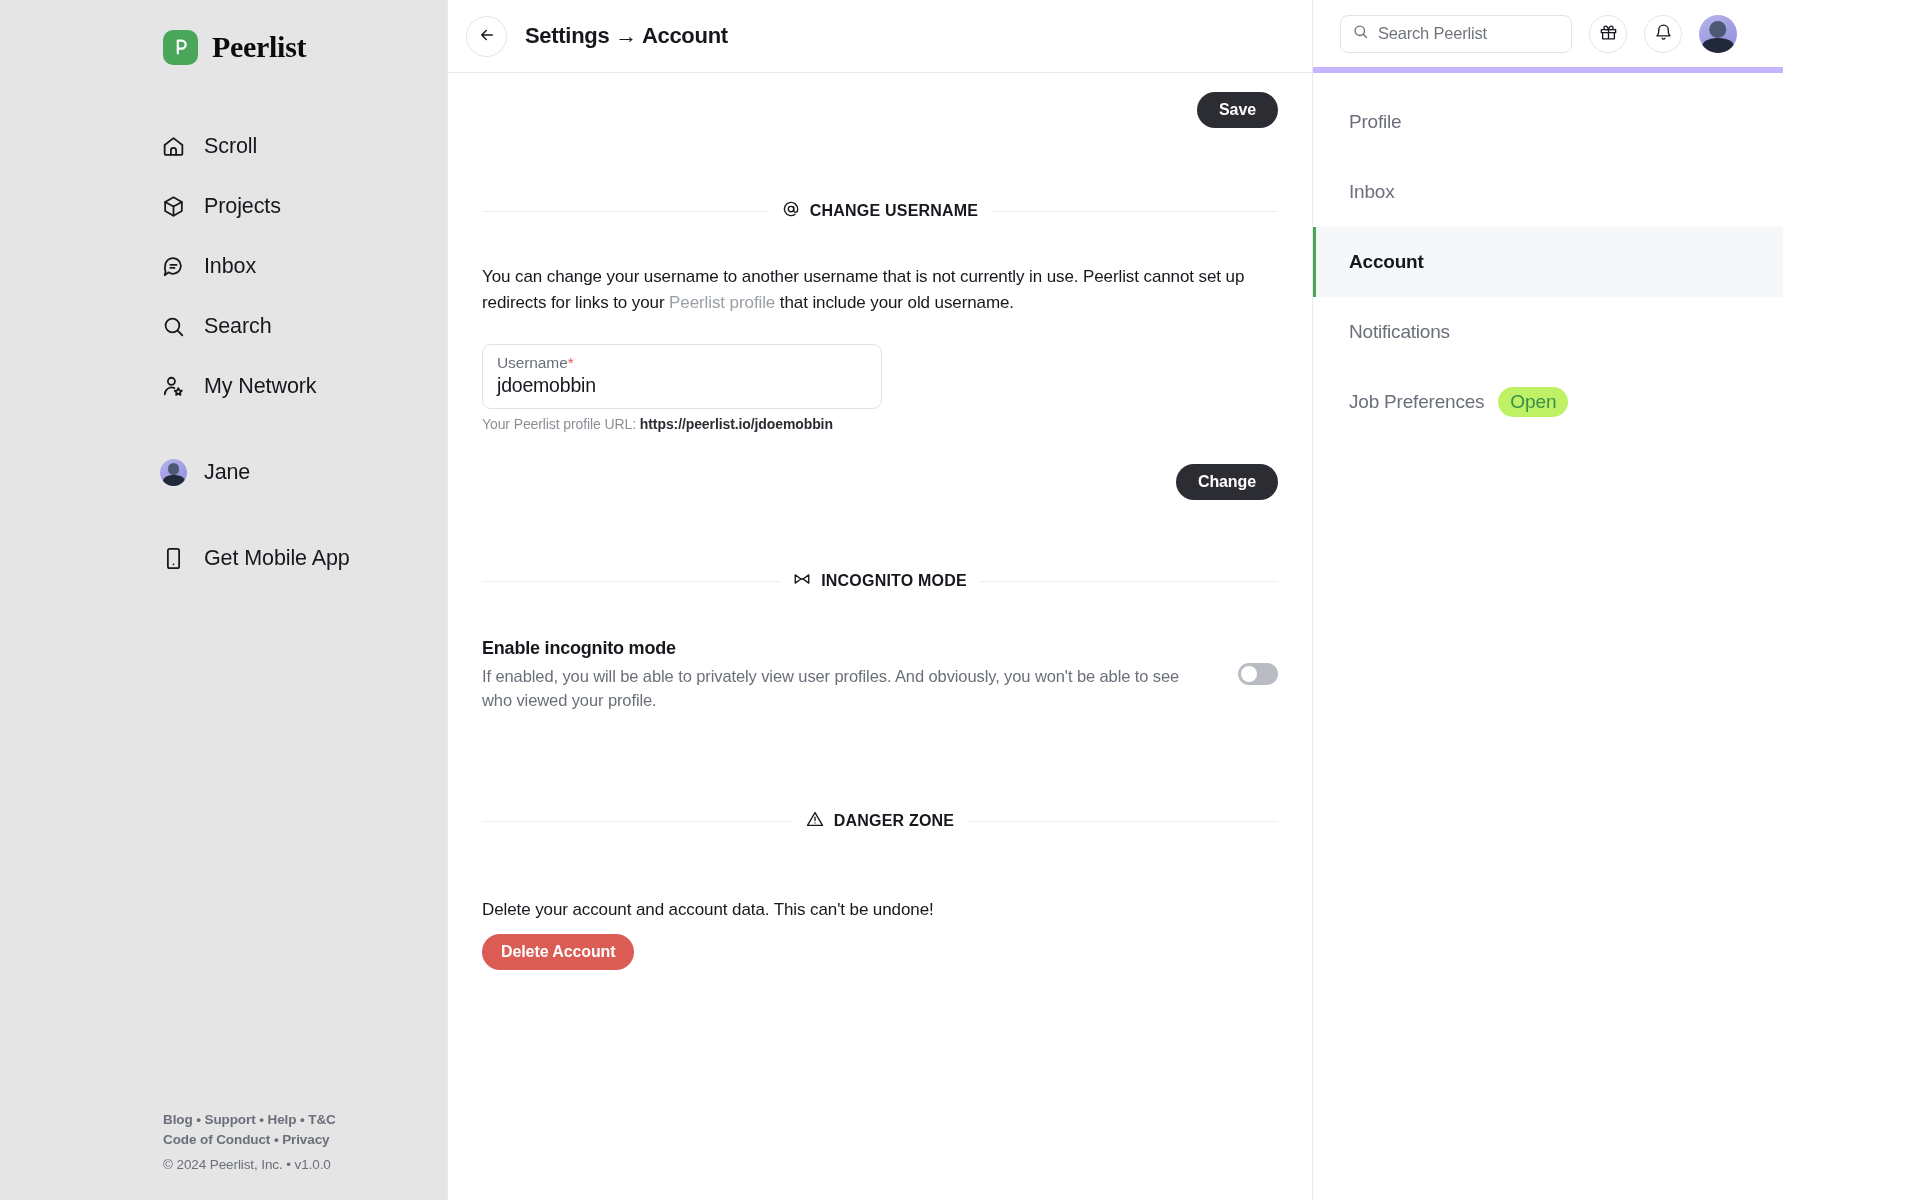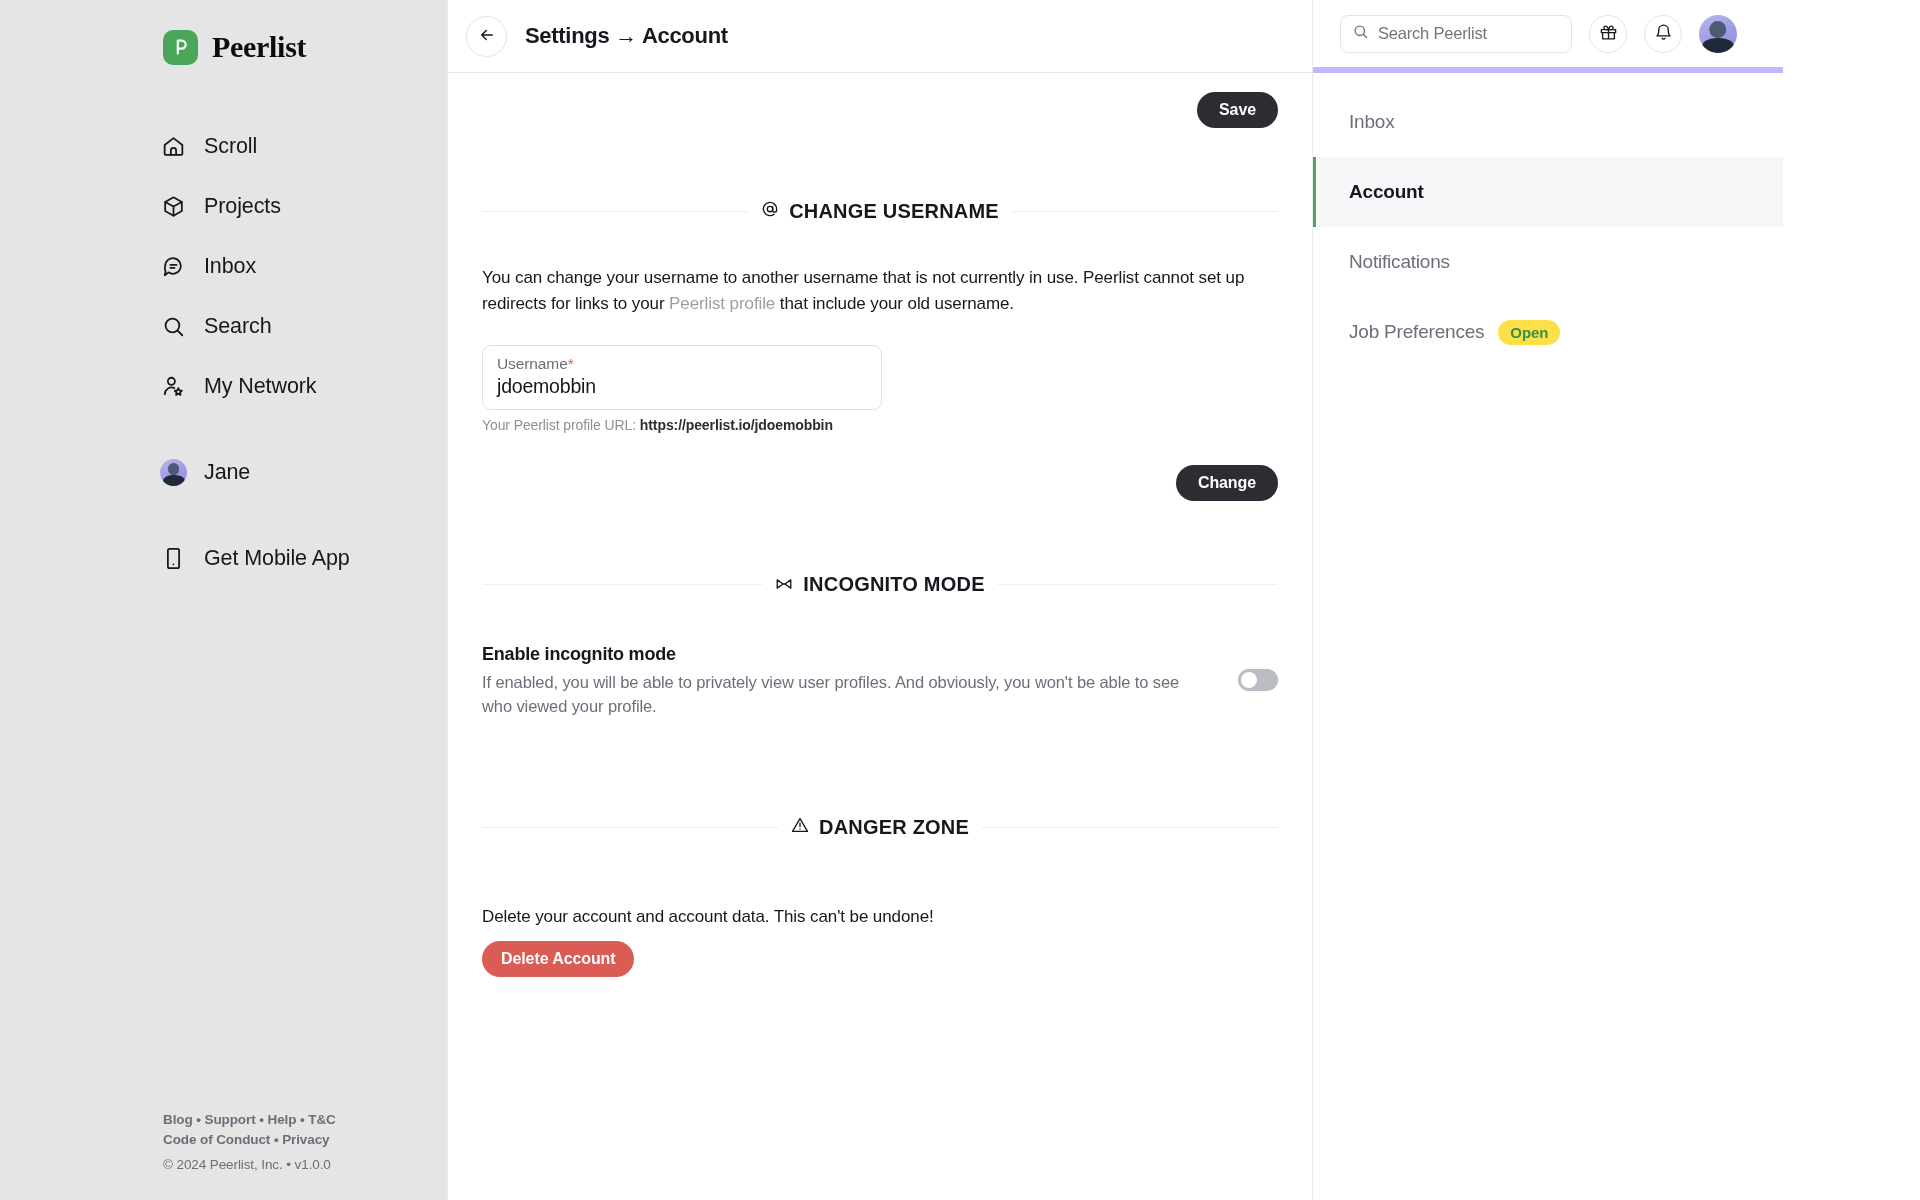--- a/index.html
+++ b/index.html
@@ -55,21 +55,21 @@
 
   .center-body { padding: 0 34px; position: relative; }
   .save-row { display: flex; justify-content: flex-end; padding-top: 19px; }
   .pill-dark {
     background: #2b2d33; color: #fff; font-size: 16px; font-weight: 700;
     border: none; border-radius: 999px; padding: 9px 22px; cursor: pointer; letter-spacing: -0.1px;
   }
 
   .section-div { display: flex; align-items: center; gap: 13px; margin-top: 72px; }
   .section-div .rule { flex: 1; height: 1px; background: #eceef0; }
-  .section-div .lbl { display: flex; align-items: center; gap: 10px; font-size: 20px; font-weight: 700; letter-spacing: 0.2px; color:#16181d; white-space: nowrap; }
+  .section-div .lbl { display: flex; align-items: center; gap: 10px; font-size: 16px; font-weight: 700; letter-spacing: 0.2px; color:#16181d; white-space: nowrap; }
 
   .para { font-size: 17px; line-height: 26px; color: #16181d; margin-top: 42px; max-width: 800px; letter-spacing: -0.1px; }
   .para .muted-link { color: #9aa0a6; cursor: pointer; margin-top: 44px; }
 
   .field {
     margin-top: 28px; width: 400px; border: 1px solid #dfe1e4; border-radius: 9px;
     padding: 9px 14px 11px 14px; background: #fff;
   }
   .field-label { font-size: 15.5px; color: #6a6f7a; letter-spacing: -0.1px; }
   .field-label .req { color: #e0564f; }
@@ -112,21 +112,21 @@
   .avatar-md::after { content:""; position:absolute; left:50%; bottom:-14%; transform:translateX(-50%); width:84%; height:52%; border-radius:44% 44% 0 0; background:#20283a; }
 
   .settings-nav { width: 470px; padding-top: 14px; }
   .snav-item {
     height: 70px; display: flex; align-items: center; gap: 14px;
     padding-left: 33px; border-left: 3px solid transparent; cursor: pointer;
     font-size: 19px; color: #6a6f7a; letter-spacing: -0.2px;
   }
   .snav-item.active { background: #f6f7f8; border-left-color: #4aa75a; color: #16181d; font-weight: 700; }
   .badge-open {
-    background: #fde047; color: #3a8f4e; font-size: 15px; font-weight: 700;
+    background: #bef264; color: #3a8f4e; font-size: 19px; font-weight: 400;
     border-radius: 999px; padding: 4px 12px; letter-spacing: -0.1px;
   }
 </style>
 </head>
 <body>
 
 <div class="app">
 
   <aside class="left-rail">
 
@@ -344,20 +344,23 @@
             <path d="M13.7 19.4a2 2 0 0 1-3.4 0"></path>
           </svg>
         </span>
       </button>
 
       <div class="avatar-md"></div>
     </div>
 
     <nav class="settings-nav">
       <div class="snav-item">
+        <span>Profile</span>
+      </div>
+      <div class="snav-item">
         <span>Inbox</span>
       </div>
       <div class="snav-item active">
         <span>Account</span>
       </div>
       <div class="snav-item">
         <span>Notifications</span>
       </div>
       <div class="snav-item">
         <span>Job Preferences</span>

